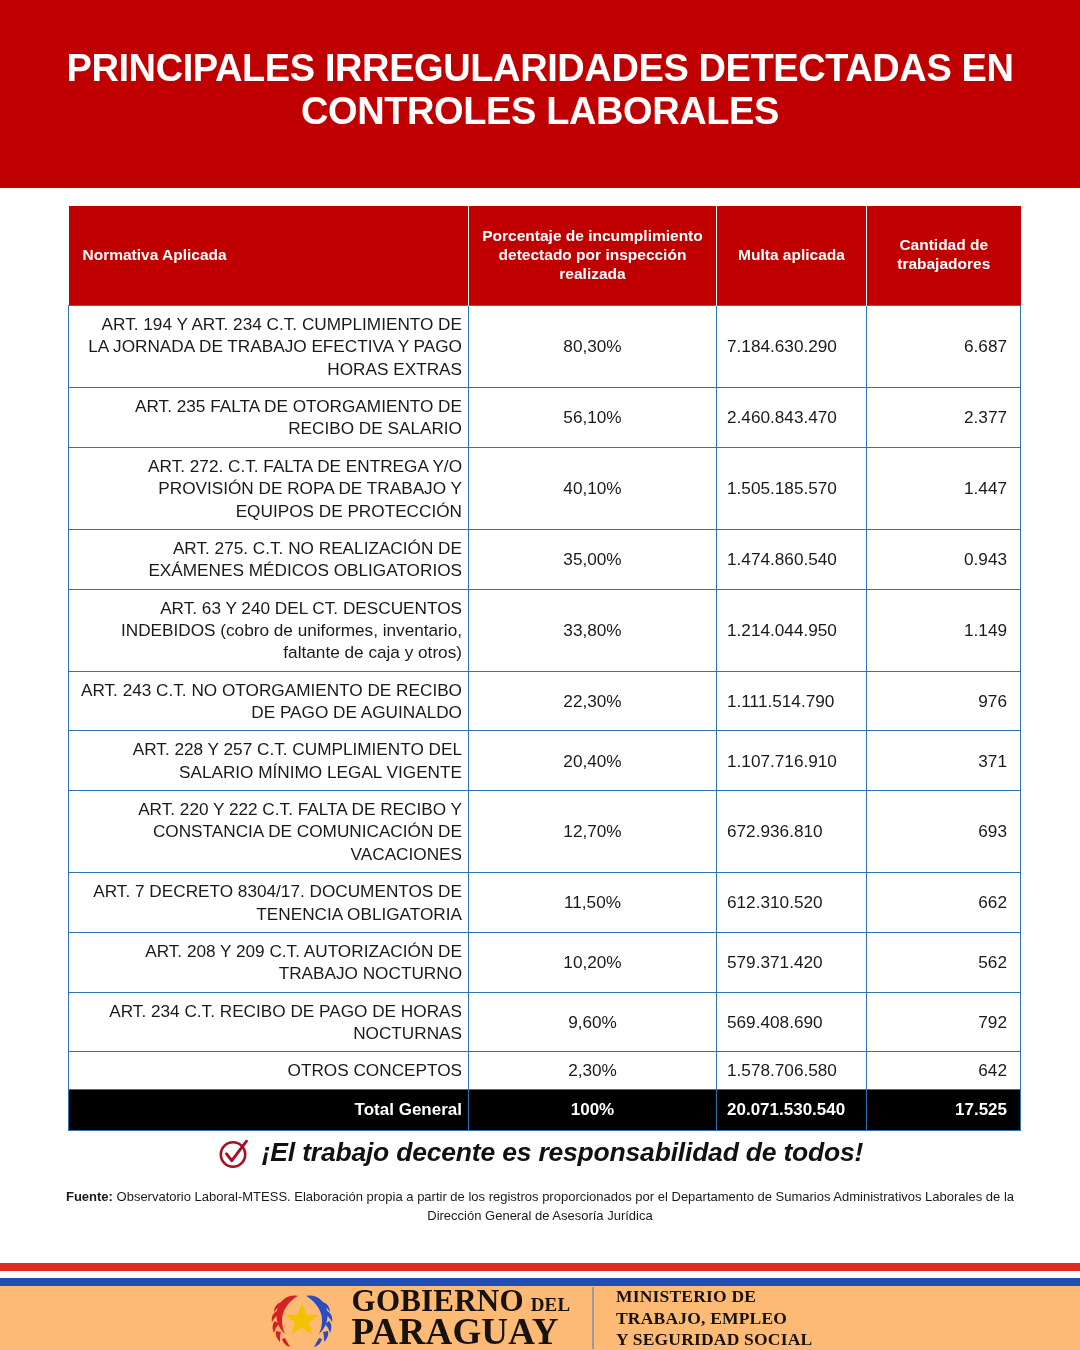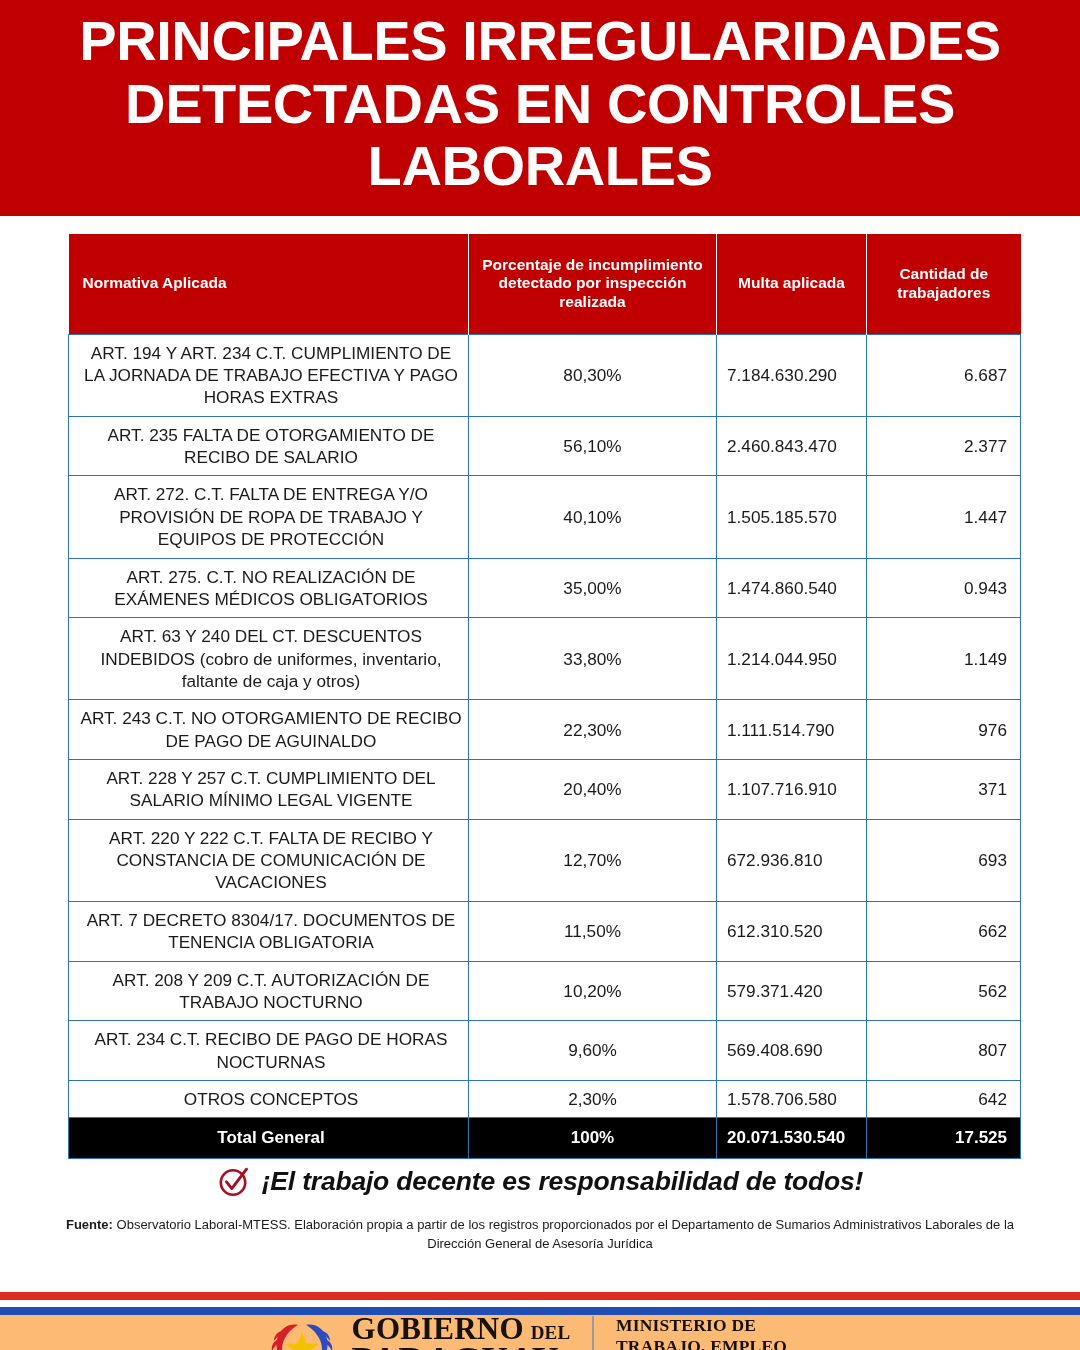--- a/index.html
+++ b/index.html
@@ -29,21 +29,21 @@
     height: 237px;
     display: flex;
     align-items: center;
     justify-content: center;
     padding: 10px 40px 18px 40px;
   }
   .banner-title {
     color: #ffffff;
     font-family: "Liberation Sans", sans-serif;
     font-weight: bold;
-    font-size: 56px;
+    font-size: 38px;
     line-height: 1.12;
     text-align: center;
     letter-spacing: -0.4px;
     text-transform: uppercase;
     max-width: 1000px;
   }
 
   
   .table-wrap {
     padding: 18px 60px 0 68px;
@@ -89,21 +89,21 @@
     border: 1px solid #2E74B5;
     font-family: "Liberation Sans", sans-serif;
     font-size: 17.2px;
     line-height: 1.30;
     color: #1a1a1a;
     background: #ffffff;
     padding: 7px 10px;
     vertical-align: middle;
   }
   tbody td.norm {
-    text-align: center;
+    text-align: right;
     padding-left: 11px;
     padding-right: 6px;
   }
   tbody td.pct {
     text-align: center;
   }
   tbody td.multa {
     text-align: left;
     padding-right: 11px;
   }
@@ -301,21 +301,21 @@
           <tr>
             <td class="norm">ART. 208 Y 209 C.T. AUTORIZACIÓN DE TRABAJO NOCTURNO</td>
             <td class="pct">10,20%</td>
             <td class="multa">579.371.420</td>
             <td class="cant">562</td>
           </tr>
           <tr>
             <td class="norm">ART. 234 C.T. RECIBO DE PAGO DE HORAS NOCTURNAS</td>
             <td class="pct">9,60%</td>
             <td class="multa">569.408.690</td>
-            <td class="cant">807</td>
+            <td class="cant">792</td>
           </tr>
           <tr>
             <td class="norm">OTROS CONCEPTOS</td>
             <td class="pct">2,30%</td>
             <td class="multa">1.578.706.580</td>
             <td class="cant">642</td>
           </tr>
           <tr class="total">
             <td class="norm">Total General</td>
             <td class="pct">100%</td>

